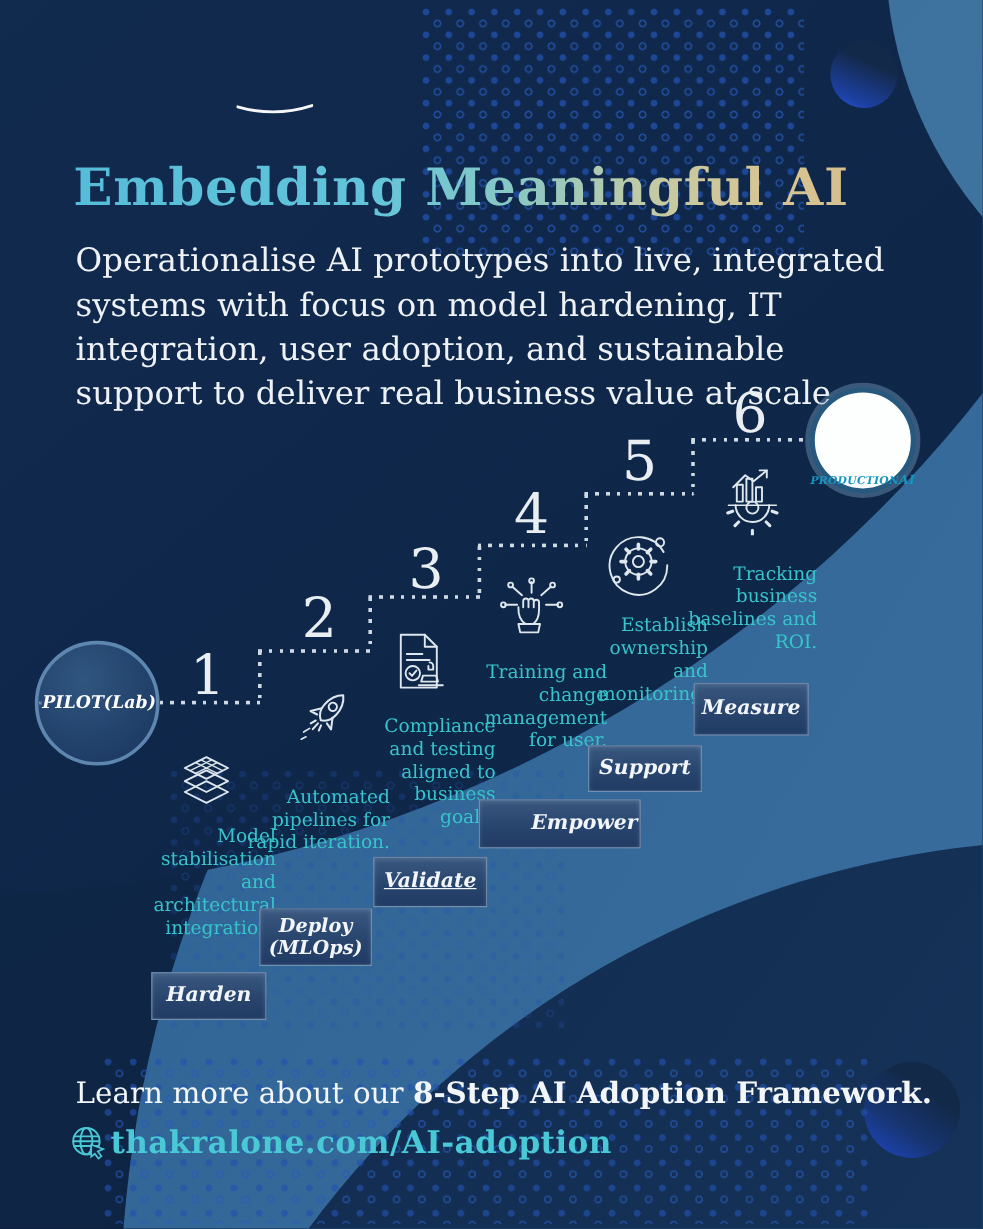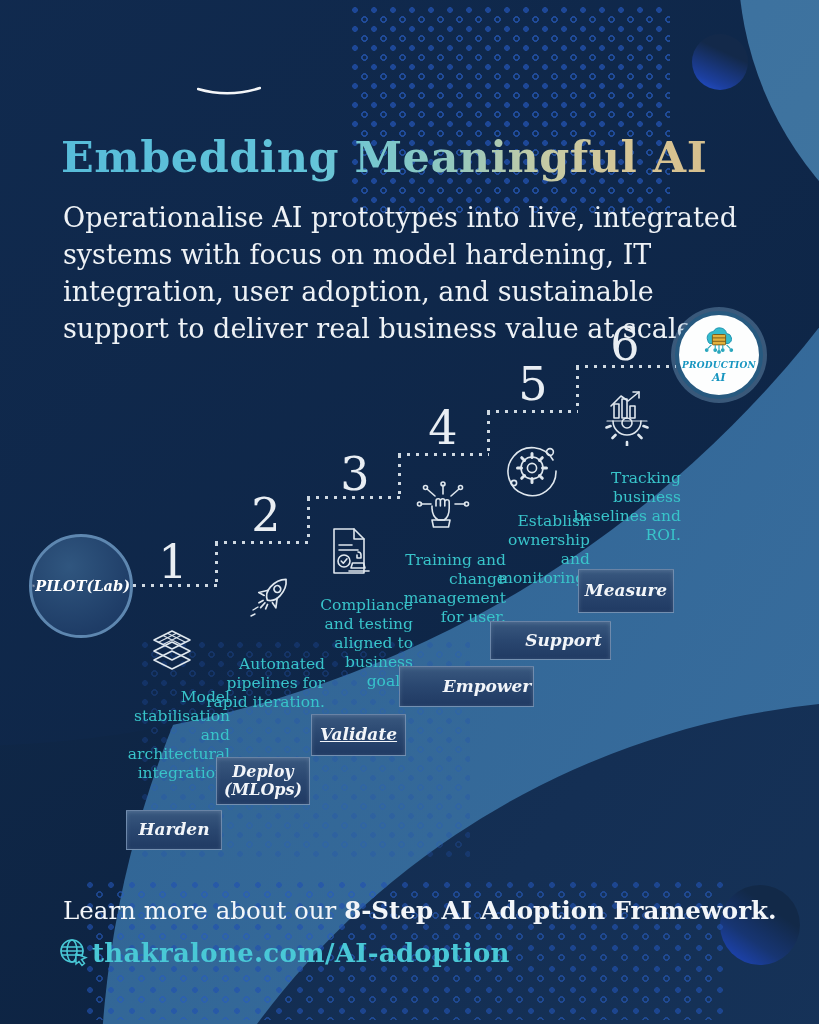--- a/index.html
+++ b/index.html
@@ -46,23 +46,23 @@
     font-size:17px;line-height:1.15;box-shadow:inset 0 1px 4px rgba(205,225,245,.18);}
   .sbox::after{content:'';position:absolute;left:14px;right:-30px;top:100%;height:42px;z-index:-1;
     background:linear-gradient(170deg,rgba(8,18,38,.4),rgba(8,18,38,0) 80%);
     transform:skewX(-34deg);transform-origin:top left;}
   .sicon{position:absolute;}
   
   .pilot{left:29px;top:534px;width:104px;height:104px;box-sizing:border-box;
     background:radial-gradient(circle at 38% 30%,#30567f,#1e3c66 75%);
     border:3px solid #5e87b0;display:flex;flex-direction:row;align-items:center;justify-content:center;}
   .pilot .lbl{color:#fff;font-weight:bold;font-style:italic;font-size:14.5px;line-height:1.15;text-align:center;}
-  .prod{left:675px;top:311px;width:88px;height:88px;box-sizing:border-box;background:#fdfefe;
+  .prod{left:675px;top:323px;width:88px;height:88px;box-sizing:border-box;background:#fdfefe;
     border:4px solid #27597f;box-shadow:0 0 0 4px rgba(130,170,205,.38);
-    display:flex;flex-direction:column;align-items:center;justify-content:center;}
+    display:flex;flex-direction:row;align-items:flex-end;justify-content:center;}
   .prod .lbl{color:#1695c0;font-weight:bold;font-style:italic;font-size:9px;line-height:1.2;text-align:center;letter-spacing:.2px;}
   .prod .lbl.ai{font-size:10.5px;}
   
   .learn{left:63px;top:896px;font-size:24.5px;color:#f3f6f9;}
   .learn b{font-weight:bold;}
   .url{left:92px;top:938px;font-size:26px;font-weight:bold;color:#49c8d6;letter-spacing:.3px;}
   svg{display:block;}
 </style>
 </head>
 <body>
@@ -170,21 +170,21 @@
   <div class="sdesc" style="left:205px;top:655px;width:120px;">Automated pipelines for rapid iteration.</div>
   <div class="sdesc" style="left:297px;top:596px;width:116px;">Compliance and testing aligned to business goals.</div>
   <div class="sdesc" style="left:378px;top:551px;width:128px;">Training and change management for user.</div>
   <div class="sdesc" style="left:474px;top:512px;width:116px;">Establish ownership and monitoring.</div>
   <div class="sdesc" style="left:565px;top:469px;width:116px;">Tracking business baselines and ROI.</div>
 
   <div class="sbox" style="left:126px;top:810px;width:94px;height:38px;">Harden</div>
   <div class="sbox" style="left:216px;top:757px;width:92px;height:46px;font-size:16px;">Deploy (MLOps)</div>
   <div class="sbox" style="left:311px;top:714px;width:93px;height:40px;text-decoration:underline;">Validate</div>
   <div class="sbox" style="left:399px;top:666px;width:92px;height:39px;padding-left:41px;">Empower</div>
-  <div class="sbox" style="left:490px;top:621px;width:93px;height:37px;padding-left:26px;">Support</div>
+  <div class="sbox" style="left:490px;top:621px;width:93px;height:37px;">Support</div>
   <div class="sbox" style="left:578px;top:569px;width:94px;height:42px;">Measure</div>
 
   <div class="circ pilot">
     <svg width="46" height="40" viewBox="0 0 48 42" stroke="#e8eef4" fill="none" stroke-width="1.6" stroke-linecap="round" stroke-linejoin="round">
       <rect x="7" y="2" width="34" height="22" rx="1.5"></rect>
       <circle cx="14" cy="8" r="2.2"></circle>
         <circle cx="20" cy="12.5" r="2.2"></circle>
         <circle cx="14" cy="17" r="2.2"></circle>
       <path d="M15.8 9.4 L18.4 11.2 M18.4 14 L15.8 15.6 M14 10.2 V14.8"></path>
       <path d="M26 8 h9 M26 13 h9 M26 17.5 h5"></path>

